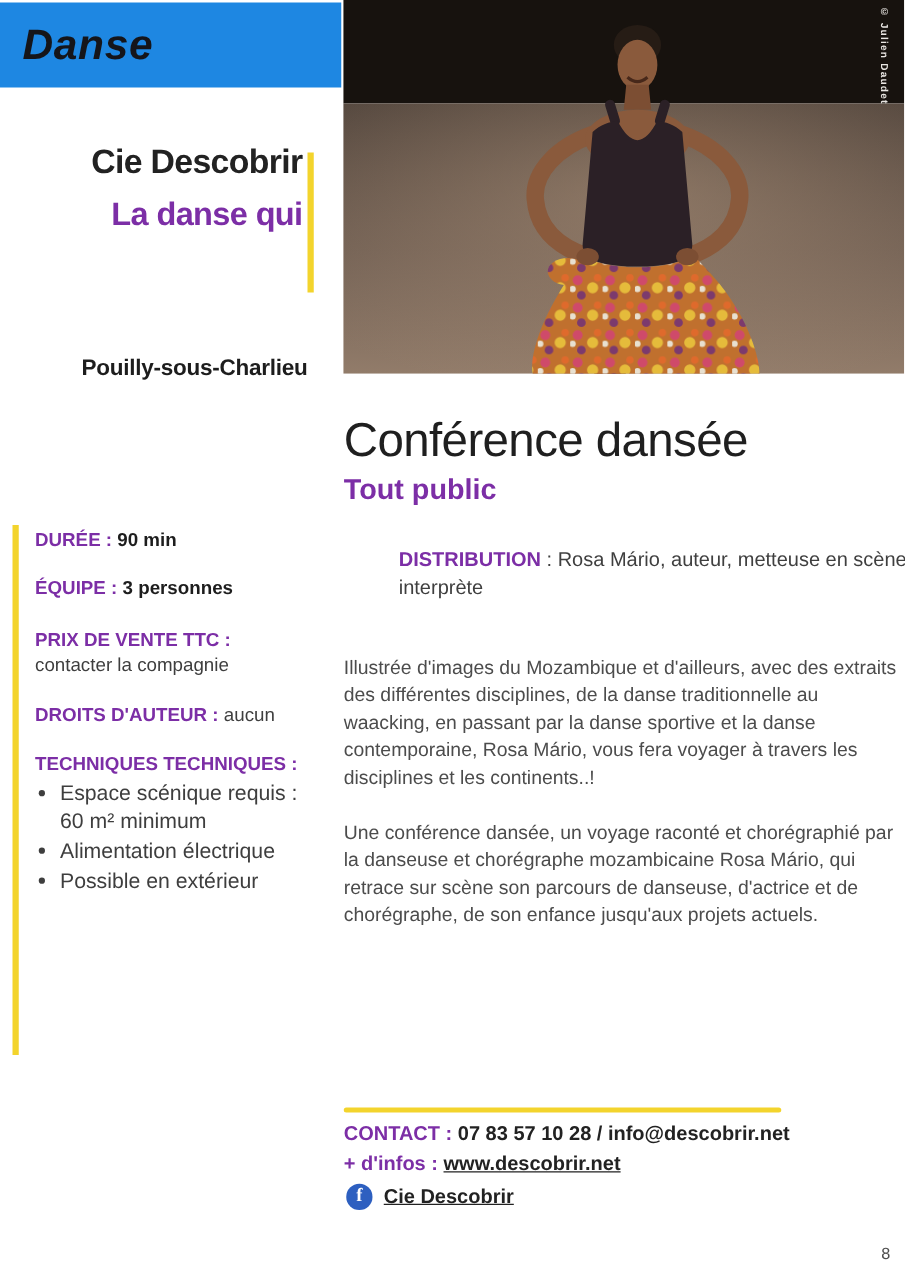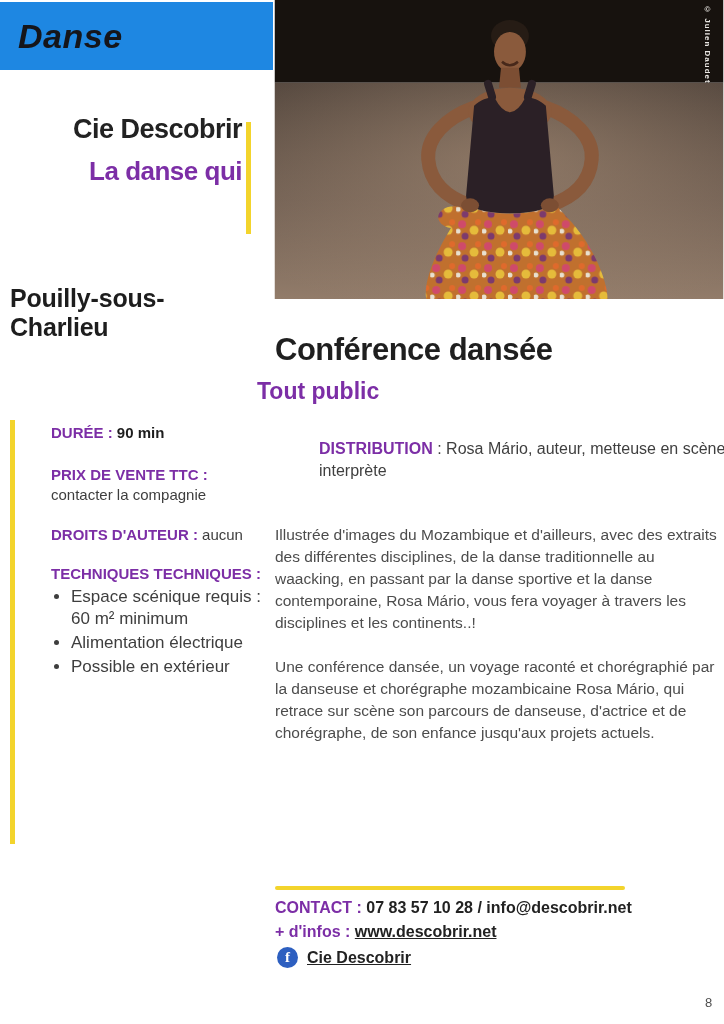--- a/index.html
+++ b/index.html
@@ -28,38 +28,38 @@
     position: absolute; left: 703px; top: 5px;
     writing-mode: vertical-rl; font-size: 8px; font-weight: bold;
     color: #e9e6e2; letter-spacing: 1px;
   }
 
   
   .title-block { position: absolute; left: 0; top: 114px; width: 242px; text-align: right; }
   .company-title { font-size: 27px; font-weight: bold; color: #222; letter-spacing: -0.5px; }
   .show-title { margin-top: 10px; font-size: 26px; font-weight: bold; color: #7C2EA6; line-height: 1.27; letter-spacing: -0.5px; }
   .title-accent-bar { position: absolute; left: 246px; top: 122px; width: 5px; height: 112px; background: #F3D42C; }
-  .location { position: absolute; left: 10px; top: 284px; width: 236px; text-align: left; font-size: 25px; font-weight: bold; color: #1d1d1d; letter-spacing: -0.2px; }
+  .location { position: absolute; left: 10px; top: 284px; width: 236px; text-align: right; font-size: 18px; font-weight: bold; color: #1d1d1d; letter-spacing: -0.2px; }
 
   
   .info-accent-bar { position: absolute; left: 10px; top: 420px; width: 5px; height: 424px; background: #F3D42C; }
-  .info-block { position: absolute; left: 28px; top: 424px; width: 224px; font-size: 15px; margin-left: 23px; }
+  .info-block { position: absolute; left: 28px; top: 424px; width: 224px; font-size: 15px; }
   .fact-row { margin-bottom: 21px; }
   .plabel { color: #7C2EA6; font-weight: bold; }
   .pvalue { color: #1d1d1d; font-weight: bold; }
   .price-block { margin-top: 24px; line-height: 1.33; }
   .reg { color: #3e3e3e; font-weight: normal; }
   .rights-block { margin-top: 21px; }
   .conditions-block { margin-top: 21px; line-height: 1.3; }
   .conditions-list { margin: 3px 0 0 20px; color: #3e3e3e; font-size: 17px; line-height: 1.28; }
   .conditions-list li { margin-bottom: 2px; }
 
   
-  .main-title { position: absolute; left: 275px; top: 332px; font-size: 31px; font-weight: bold; color: #1f1f1f; letter-spacing: -0.5px; }
-  .audience { position: absolute; left: 257px; top: 378px; font-size: 23px; font-weight: bold; color: #7C2EA6; }
+  .main-title { position: absolute; left: 275px; top: 332px; font-size: 38px; font-weight: normal; color: #1f1f1f; letter-spacing: -0.5px; }
+  .audience { position: absolute; left: 275px; top: 378px; font-size: 23px; font-weight: bold; color: #7C2EA6; }
   .distribution { position: absolute; left: 275px; top: 438px; width: 450px; font-size: 16px; line-height: 1.4; color: #3f3f3f; margin-left: 44px; }
   .distribution .plabel { font-size: 16px; }
   .body-copy { position: absolute; left: 275px; top: 524px; width: 448px; font-size: 15.5px; line-height: 1.42; color: #4c4c4c; }
   .body-copy p + p { margin-top: 22px; }
 
   
   .contact-rule { position: absolute; left: 275px; top: 886px; width: 350px; height: 4px; background: #F3D42C; border-radius: 2px; }
   .contact-line1 { position: absolute; left: 275px; top: 899px; font-size: 16px; font-weight: bold; color: #222; }
   .contact-line2 { position: absolute; left: 275px; top: 923px; font-size: 16px; font-weight: bold; color: #222; }
   .contact-link { color: #222; text-decoration: underline; cursor: pointer; }
@@ -141,20 +141,24 @@
   <div class="title-accent-bar"></div>
 
   <div class="location">Pouilly-sous-Charlieu</div>
 
   <div class="info-accent-bar"></div>
   <div class="info-block">
     <div class="fact-row">
       <span class="plabel">DURÉE :</span>
       <span class="pvalue">90 min</span>
     </div>
+    <div class="fact-row">
+      <span class="plabel">ÉQUIPE :</span>
+      <span class="pvalue">3 personnes</span>
+    </div>
 
     <div class="price-block">
       <div class="plabel">PRIX DE VENTE TTC :</div>
       <div class="reg">contacter la compagnie</div>
     </div>
 
     <div class="rights-block">
       <span class="plabel">DROITS D'AUTEUR :</span>
       <span class="reg">aucun</span>
     </div>

